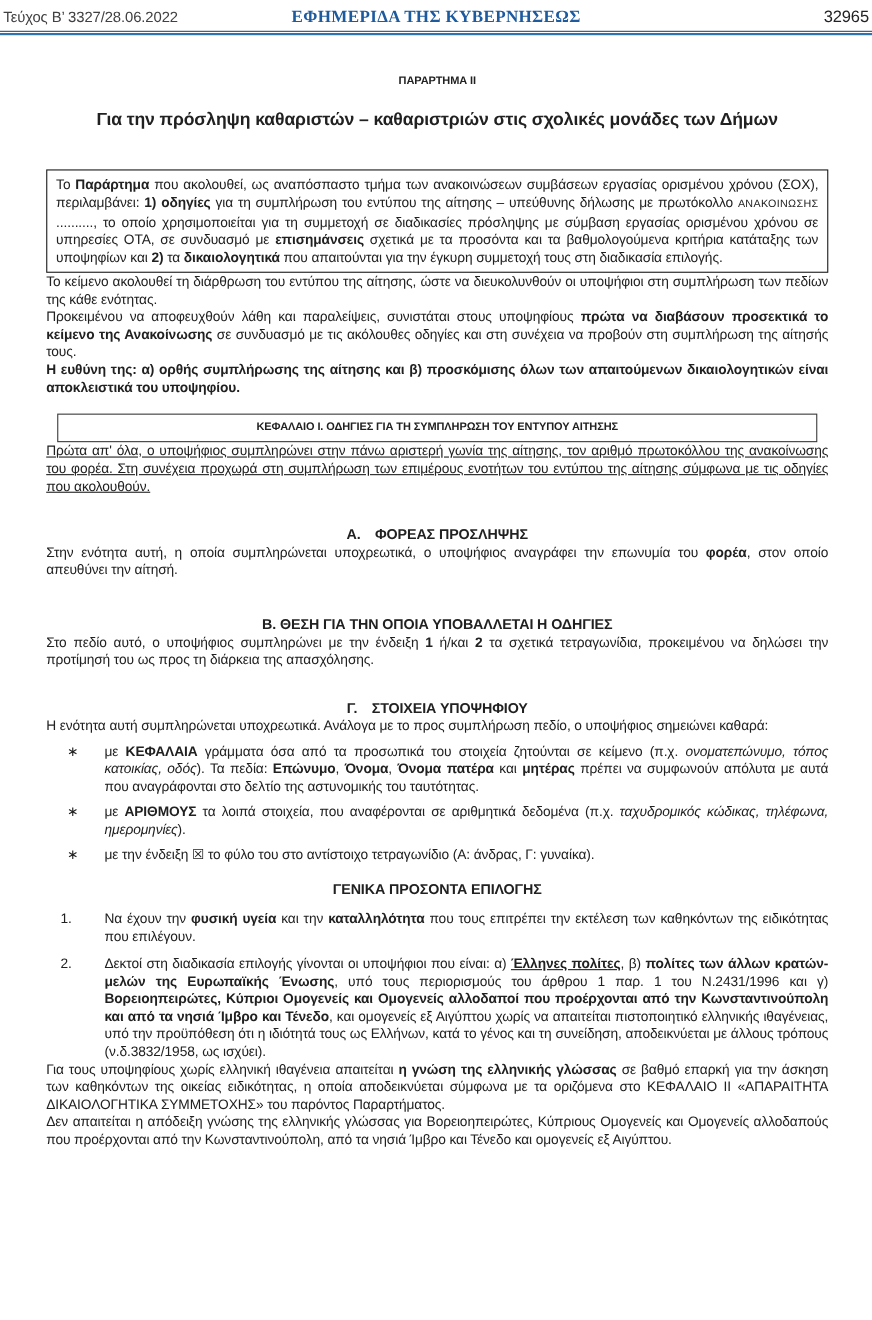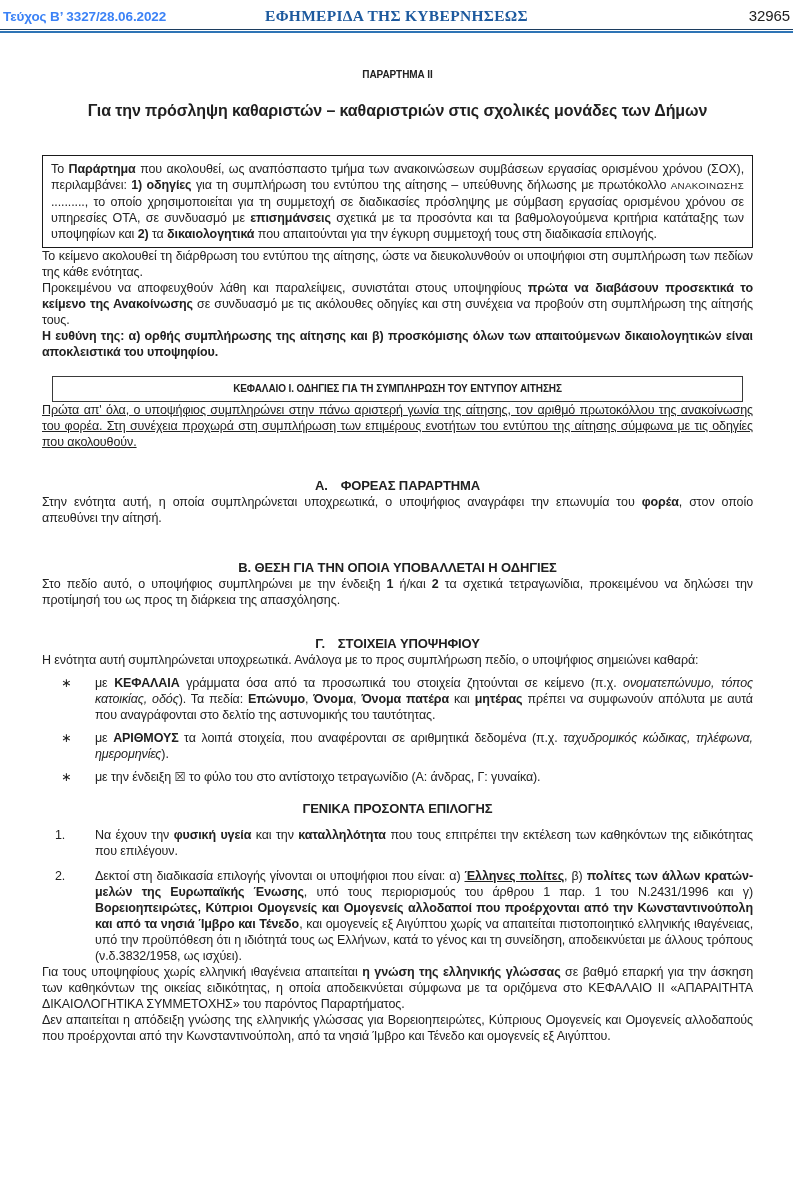--- a/index.html
+++ b/index.html
@@ -11,21 +11,21 @@
   html,body{margin:0;padding:0;}
   body{
     width:793px;height:1200px;overflow:hidden;background:#ffffff;
     font-family:"Liberation Sans","DejaVu Sans",sans-serif;
     color:var(--text);
     font-size:12.5px;line-height:16px;letter-spacing:-0.1px;
   }
   .page{width:793px;height:1200px;position:relative;}
   
   .gz-header{display:flex;align-items:baseline;padding:8px 3px 4px 3px;}
-  .gz-header .left{flex:1;font-size:13.5px;color:#3b82f6;font-weight:bold;}
+  .gz-header .left{flex:1;font-size:13.5px;color:#404040;}
   .gz-header .center{flex:0 0 auto;font-family:"Liberation Serif","DejaVu Serif",serif;
     font-weight:bold;font-size:15.5px;color:var(--gazette-blue);letter-spacing:.3px;}
   .gz-header .right{flex:1;text-align:right;font-size:15px;color:#222;}
   .rule-thin{height:1px;background:var(--rule-dark);}
   .rule-gap{height:1px;background:#fff;}
   .rule-thick{height:2px;background:var(--rule-blue);}
   
   .content{padding:0 40px 0 42px;}
   .center-bold{text-align:center;font-weight:bold;}
   .appendix-title{margin-top:34px;font-size:10px;}
@@ -77,21 +77,21 @@
 
     <div class="intro-box"><span>Το </span><span class="b">Παράρτημα</span><span> που ακολουθεί, ως αναπόσπαστο τμήμα των ανακοινώσεων συμβάσεων εργασίας ορισμένου χρόνου (ΣΟΧ), περιλαμβάνει: </span><span class="b">1) οδηγίες</span><span> για τη συμπλήρωση του εντύπου της αίτησης – υπεύθυνης δήλωσης με πρωτόκολλο </span><span class="sc">ΑΝΑΚΟΙΝΩΣΗΣ</span><span> .........., το οποίο χρησιμοποιείται για τη συμμετοχή σε διαδικασίες πρόσληψης με σύμβαση εργασίας ορισμένου χρόνου σε υπηρεσίες ΟΤΑ, σε συνδυασμό με </span><span class="b">επισημάνσεις</span><span> σχετικά με τα προσόντα και τα βαθμολογούμενα κριτήρια κατάταξης των υποψηφίων και </span><span class="b">2)</span><span> τα </span><span class="b">δικαιολογητικά</span><span> που απαιτούνται για την έγκυρη συμμετοχή τους στη διαδικασία επιλογής.</span></div>
 
     <p class="para mt-lg"><span>Το κείμενο ακολουθεί τη διάρθρωση του εντύπου της αίτησης, ώστε να διευκολυνθούν οι υποψήφιοι στη συμπλήρωση των πεδίων της κάθε ενότητας.</span></p>
     <p class="para mt-md"><span>Προκειμένου να αποφευχθούν λάθη και παραλείψεις, συνιστάται στους υποψηφίους </span><span class="b">πρώτα να διαβάσουν προσεκτικά το κείμενο της Ανακοίνωσης</span><span> σε συνδυασμό με τις ακόλουθες οδηγίες και στη συνέχεια να προβούν στη συμπλήρωση της αίτησής τους.</span></p>
     <p class="para mt-md"><span class="b">Η ευθύνη της: α) ορθής συμπλήρωσης της αίτησης και β) προσκόμισης όλων των απαιτούμενων δικαιολογητικών είναι αποκλειστικά του υποψηφίου.</span></p>
 
     <div class="chapter-box">ΚΕΦΑΛΑΙΟ Ι. ΟΔΗΓΙΕΣ ΓΙΑ ΤΗ ΣΥΜΠΛΗΡΩΣΗ ΤΟΥ ΕΝΤΥΠΟΥ ΑΙΤΗΣΗΣ</div>
     <p class="para chapter-para"><span>Πρώτα απ' όλα, ο υποψήφιος συμπληρώνει στην πάνω αριστερή γωνία της αίτησης, τον αριθμό πρωτοκόλλου της ανακοίνωσης του φορέα. Στη συνέχεια προχωρά στη συμπλήρωση των επιμέρους ενοτήτων του εντύπου της αίτησης σύμφωνα με τις οδηγίες που ακολουθούν.</span></p>
 
-    <div class="sec-heading sec-a">Α. ΦΟΡΕΑΣ ΠΑΡΑΡΤΗΜΑ</div>
+    <div class="sec-heading sec-a">Α. ΦΟΡΕΑΣ ΠΡΟΣΛΗΨΗΣ</div>
     <p class="para sec-a-p"><span>Στην ενότητα αυτή, η οποία συμπληρώνεται υποχρεωτικά, ο υποψήφιος αναγράφει την επωνυμία του </span><span class="b">φορέα</span><span>, στον οποίο απευθύνει την αίτησή.</span></p>
 
     <div class="sec-heading sec-b">Β. ΘΕΣΗ ΓΙΑ ΤΗΝ ΟΠΟΙΑ ΥΠΟΒΑΛΛΕΤΑΙ Η ΟΔΗΓΙΕΣ</div>
     <p class="para sec-b-p"><span>Στο πεδίο αυτό, ο υποψήφιος συμπληρώνει με την ένδειξη </span><span class="b">1</span><span> ή/και </span><span class="b">2</span><span> τα σχετικά τετραγωνίδια, προκειμένου να δηλώσει την προτίμησή του ως προς τη διάρκεια της απασχόλησης.</span></p>
 
     <div class="sec-heading sec-c">Γ. ΣΤΟΙΧΕΙΑ ΥΠΟΨΗΦΙΟΥ</div>
     <p class="para sec-c-p"><span>Η ενότητα αυτή συμπληρώνεται υποχρεωτικά. Ανάλογα με το προς συμπλήρωση πεδίο, ο υποψήφιος σημειώνει καθαρά:</span></p>
 
     <ul class="star-list">
       <li>

